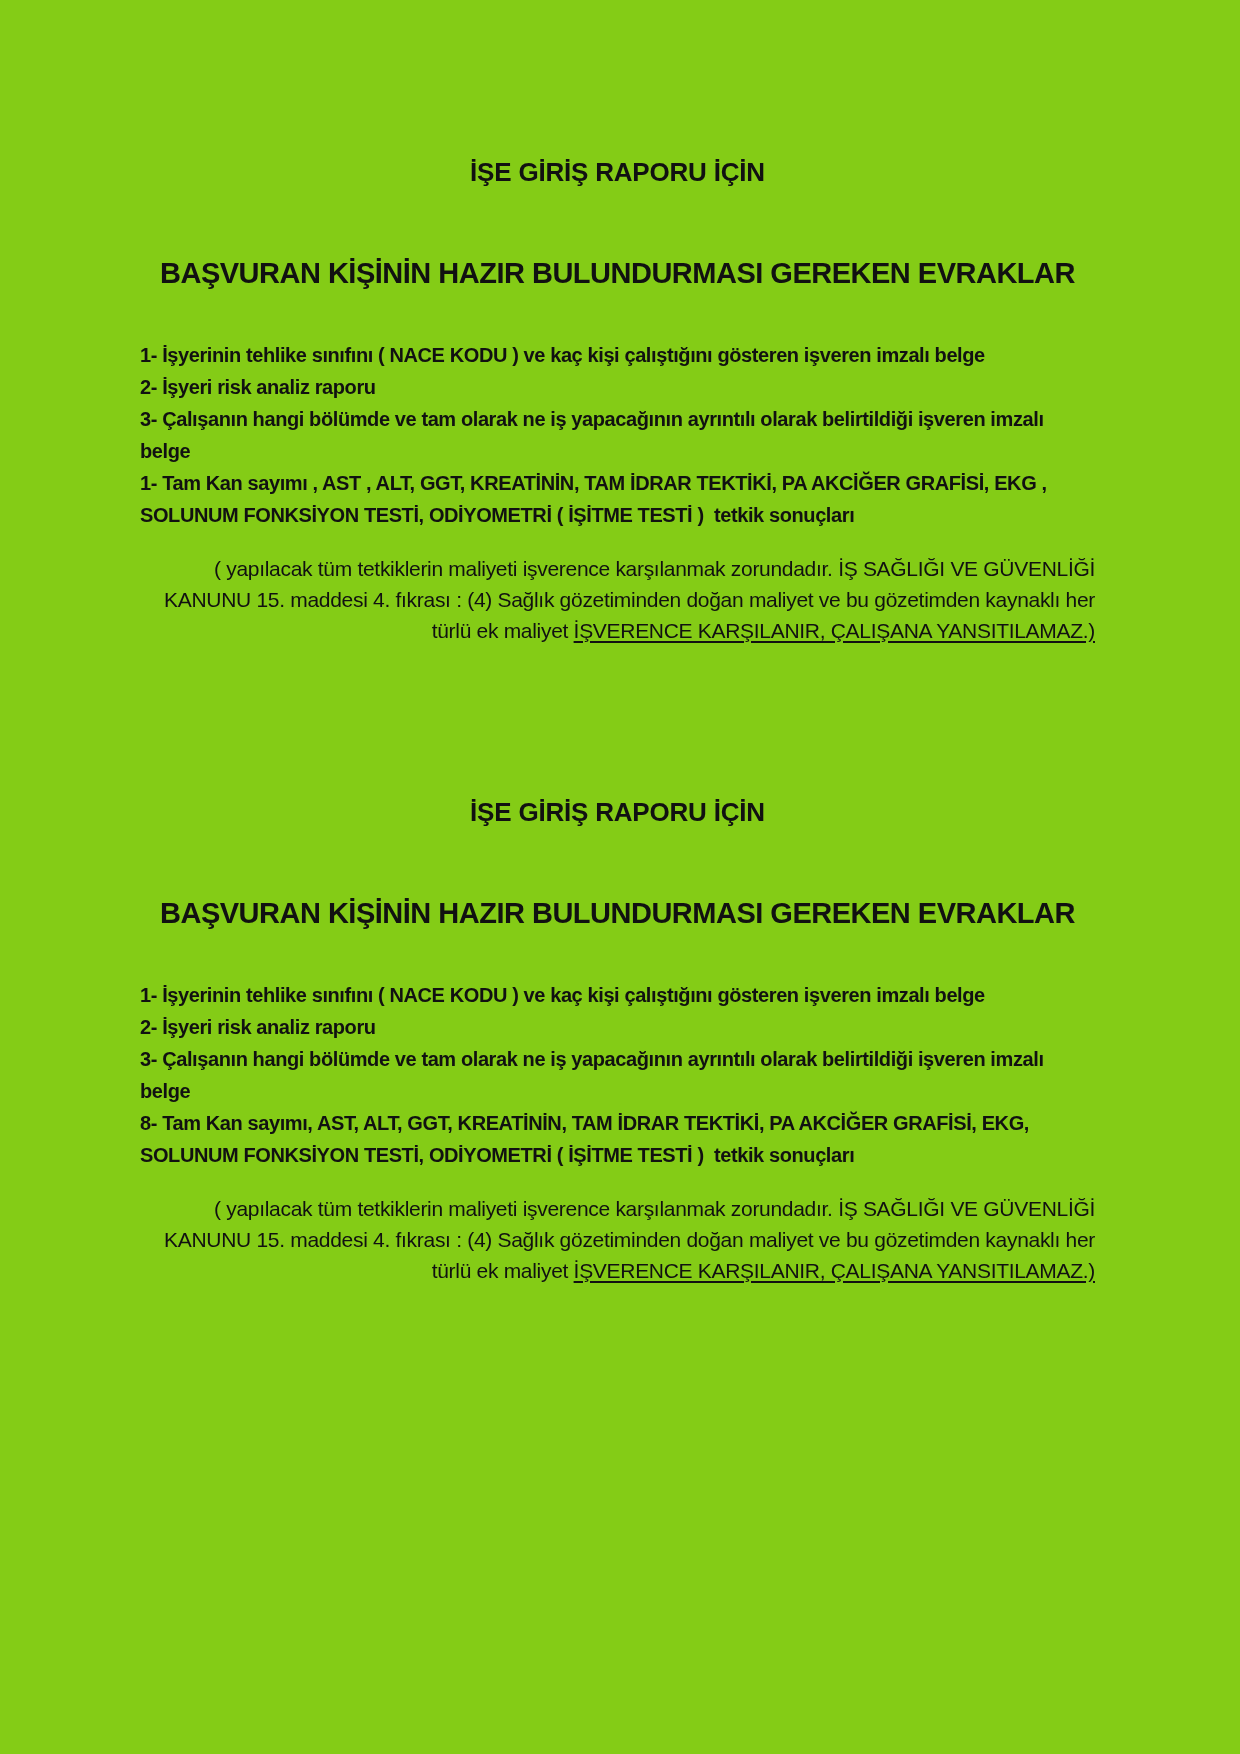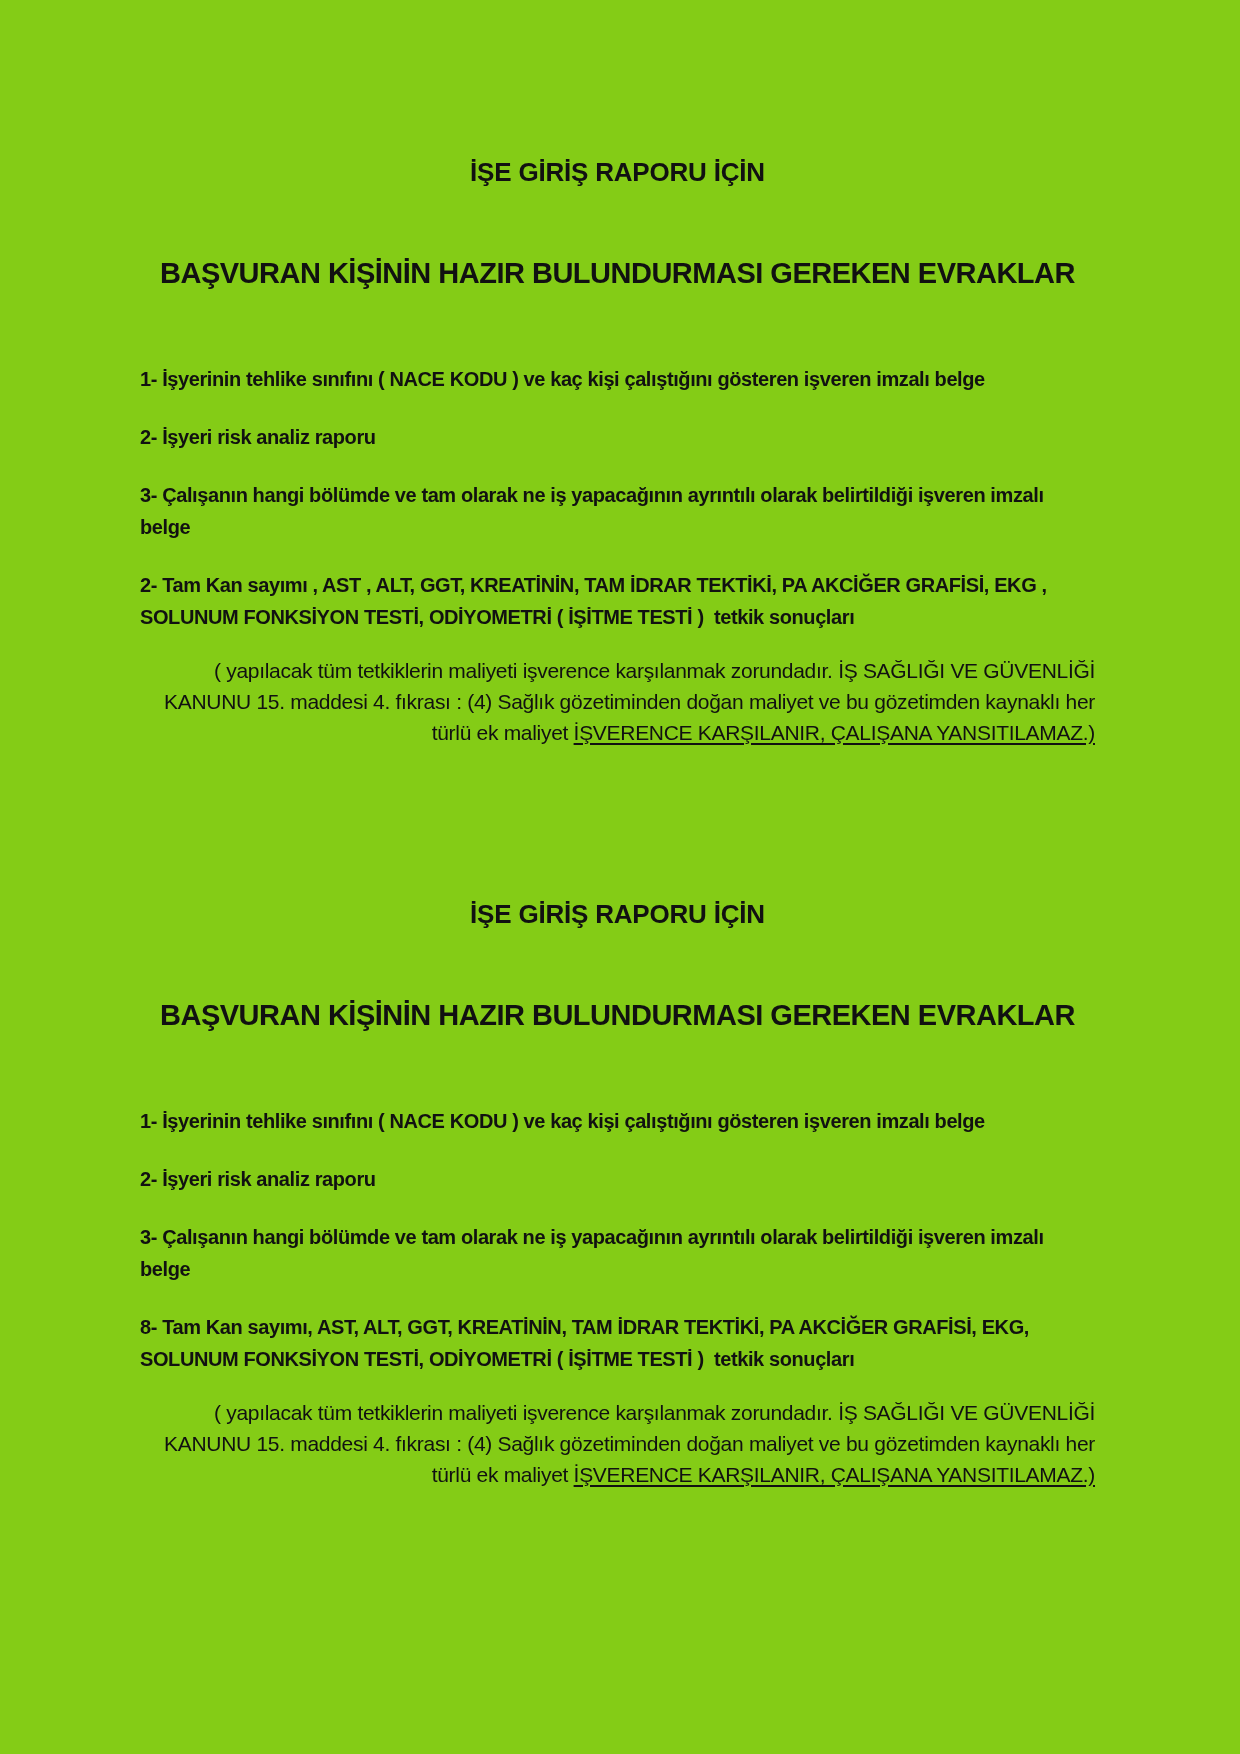--- a/index.html
+++ b/index.html
@@ -47,25 +47,24 @@
     letter-spacing: -0.5px;
     white-space: pre-wrap;
   }
 
   .doc-item {
     font-size: 20px;
     line-height: 32px;
     font-weight: bold;
     letter-spacing: -0.4px;
     white-space: pre-wrap;
-    margin-top: 26px;
   }
 
   .doc-item.first {
-    margin-top: 70px;
+    margin-top: 46px;
   }
 
   .doc-note {
     margin-top: 22px;
     font-size: 21px;
     line-height: 31px;
     font-weight: normal;
     letter-spacing: -0.3px;
     white-space: pre-wrap;
     text-align: right;
@@ -87,21 +86,21 @@
       <div class="doc-title">İŞE GİRİŞ RAPORU İÇİN</div>
 
       <div class="doc-heading">BAŞVURAN KİŞİNİN HAZIR BULUNDURMASI GEREKEN EVRAKLAR</div>
 
       <p class="doc-item first">1- İşyerinin tehlike sınıfını ( NACE KODU ) ve kaç kişi çalıştığını gösteren işveren imzalı belge</p>
 
       <p class="doc-item">2- İşyeri risk analiz raporu</p>
 
       <p class="doc-item">3- Çalışanın hangi bölümde ve tam olarak ne iş yapacağının ayrıntılı olarak belirtildiği işveren imzalı belge</p>
 
-      <p class="doc-item">2- Tam Kan sayımı , AST , ALT, GGT, KREATİNİN, TAM İDRAR TEKTİKİ, PA AKCİĞER GRAFİSİ, EKG , SOLUNUM FONKSİYON TESTİ, ODİYOMETRİ ( İŞİTME TESTİ )  tetkik sonuçları</p>
+      <p class="doc-item">1- Tam Kan sayımı , AST , ALT, GGT, KREATİNİN, TAM İDRAR TEKTİKİ, PA AKCİĞER GRAFİSİ, EKG , SOLUNUM FONKSİYON TESTİ, ODİYOMETRİ ( İŞİTME TESTİ )  tetkik sonuçları</p>
 
       <p class="doc-note"><span>( yapılacak tüm tetkiklerin maliyeti işverence karşılanmak zorundadır. İŞ SAĞLIĞI VE GÜVENLİĞİ KANUNU 15. maddesi 4. fıkrası : (4) Sağlık gözetiminden doğan maliyet ve bu gözetimden kaynaklı her türlü ek maliyet </span><span class="underlined">İŞVERENCE KARŞILANIR, ÇALIŞANA YANSITILAMAZ.)</span></p>
     </div>
 
     <div class="section">
       <div class="doc-title">İŞE GİRİŞ RAPORU İÇİN</div>
 
       <div class="doc-heading">BAŞVURAN KİŞİNİN HAZIR BULUNDURMASI GEREKEN EVRAKLAR</div>
 
       <p class="doc-item first">1- İşyerinin tehlike sınıfını ( NACE KODU ) ve kaç kişi çalıştığını gösteren işveren imzalı belge</p>

